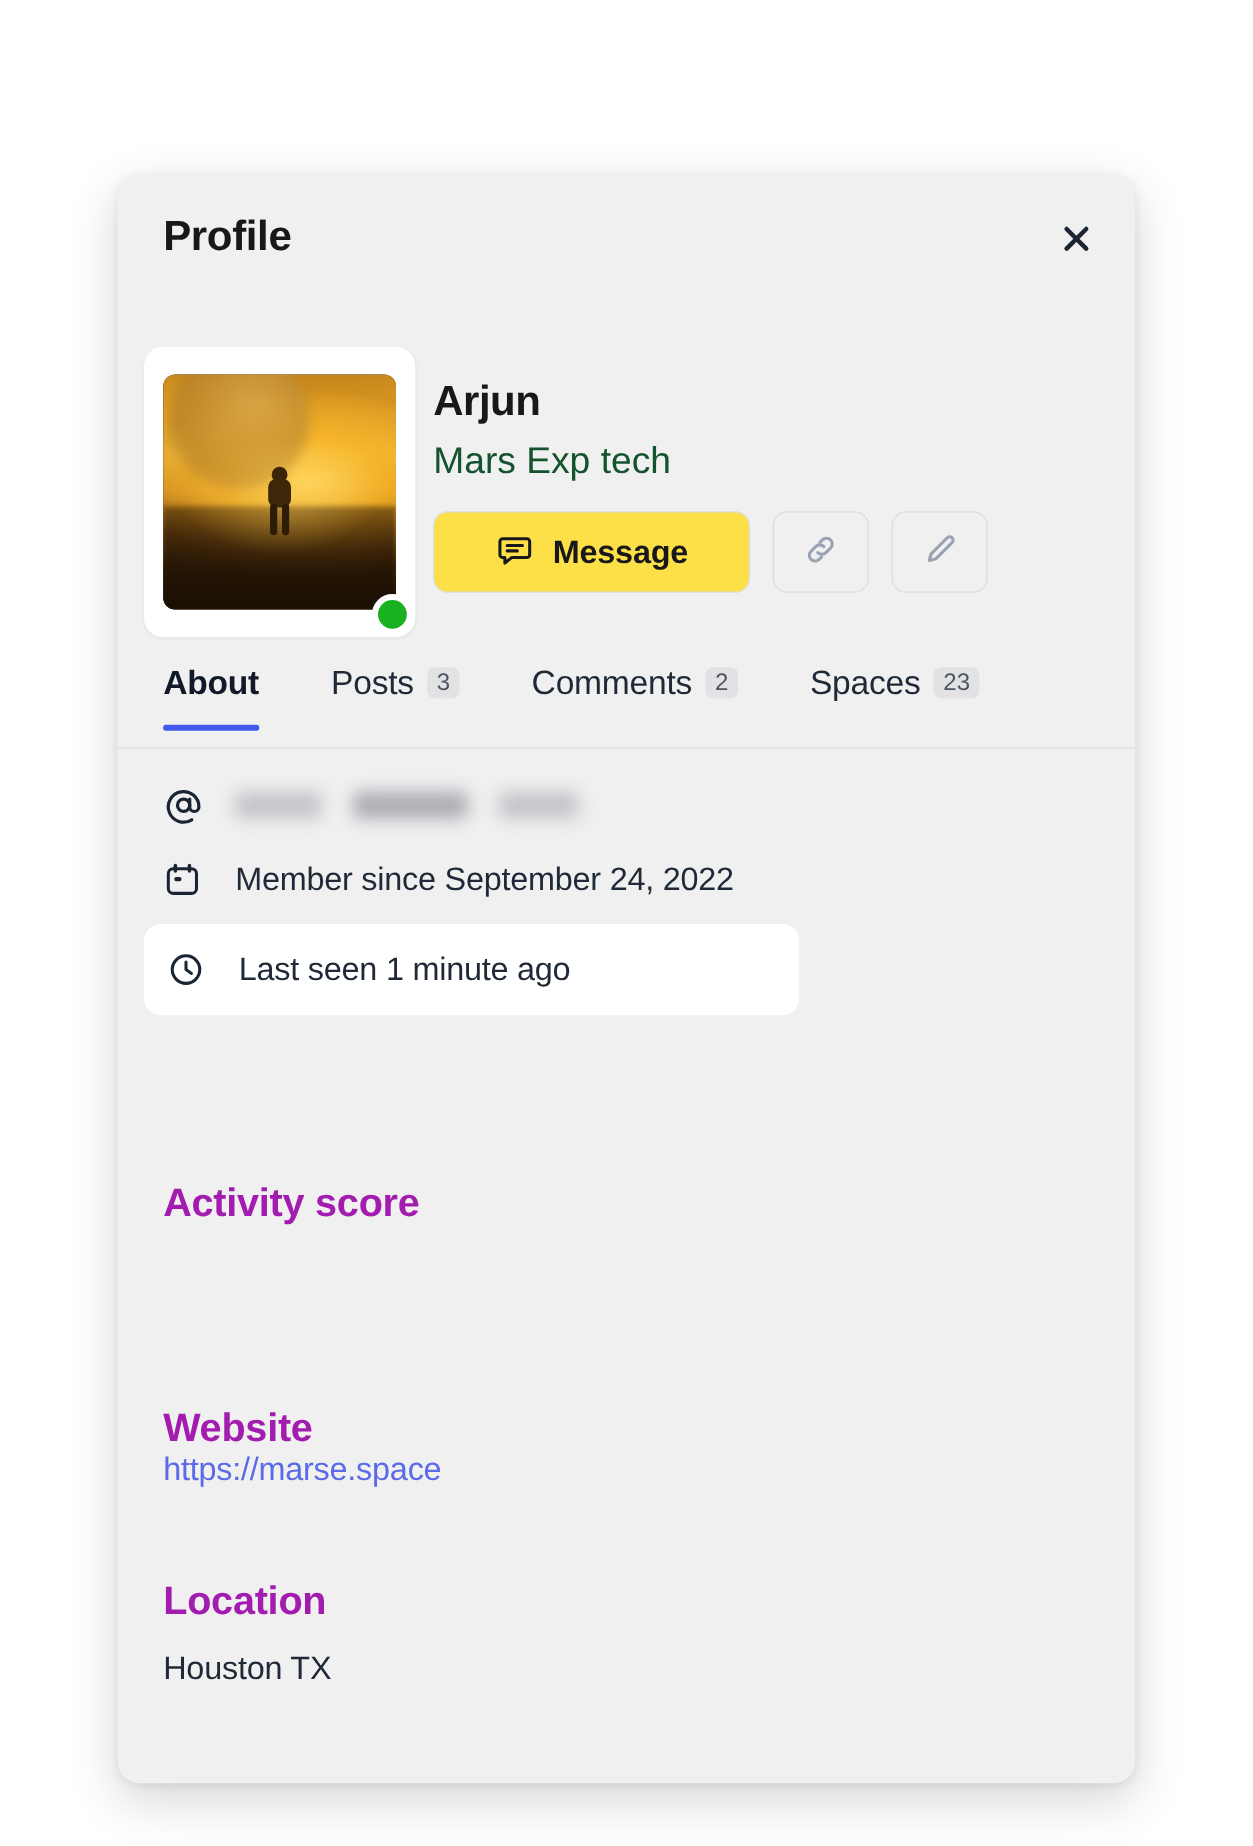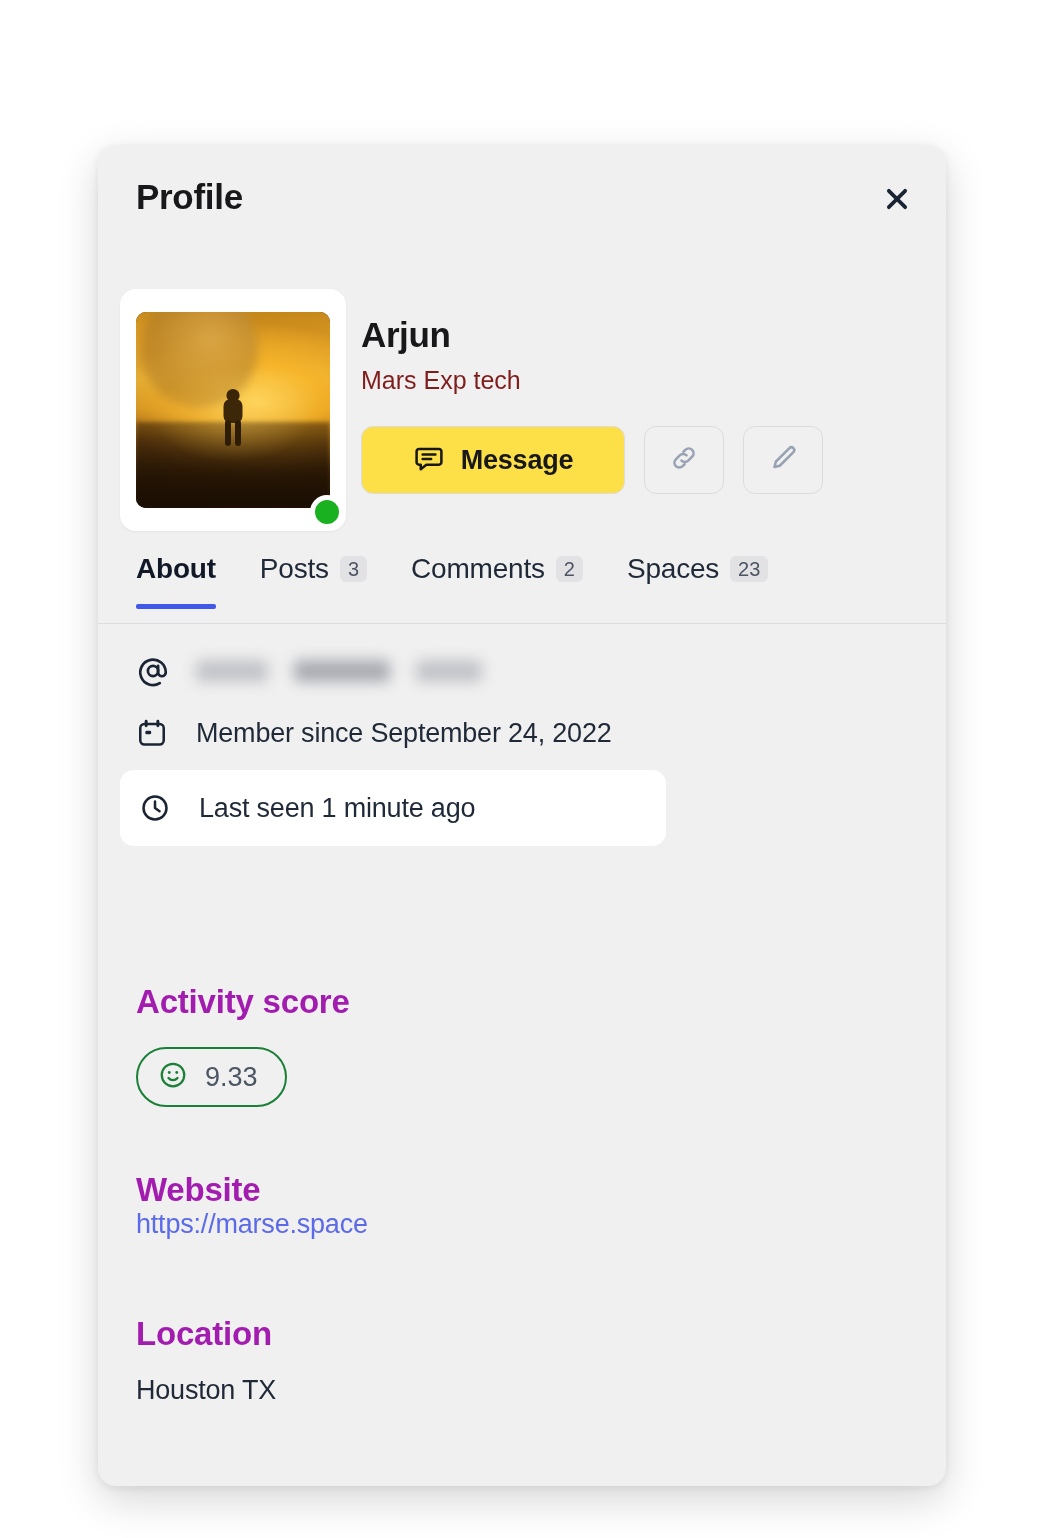--- a/index.html
+++ b/index.html
@@ -192,22 +192,22 @@
   }
   .display-name {
     font-size: 35px;
     font-weight: bold;
     color: #18181b;
     letter-spacing: -0.4px;
     line-height: 1.1;
   }
   .headline {
     margin-top: 11px;
-    font-size: 25px;
-    color: #7f1d1d;
+    font-size: 31px;
+    color: #14532d;
     line-height: 1.15;
   }
 
   .action-row {
     position: absolute;
     left: 241px;
     top: 137px;
     display: flex;
     align-items: center;
     gap: 19px;
@@ -247,21 +247,21 @@
 
   
   .tabs {
     position: absolute;
     left: 38px;
     top: 408px;
     width: 810px;
     height: 68px;
     display: flex;
     align-items: flex-start;
-    gap: 44px;
+    gap: 60px;
   }
   .tab {
     position: relative;
     display: flex;
     align-items: center;
     gap: 11px;
     padding-bottom: 24px;
     cursor: pointer;
   }
   .tab .tab-label {
@@ -523,31 +523,20 @@
             <circle cx="12" cy="12" r="8.6" stroke="#1a2433" stroke-width="1.9"></circle>
             <path d="M12 7.2V12l3.4 2.4" stroke="#1a2433" stroke-width="1.9" stroke-linecap="round" stroke-linejoin="round"></path>
           </svg>
         </span>
         <span class="m-text">Last seen 1 minute ago</span>
       </div>
     </div>
 
     <div class="section s-activity">
       <div class="section-title">Activity score</div>
-      <div class="score-pill">
-        <span>
-          <svg width="30" height="30" viewBox="0 0 24 24" fill="none">
-            <circle cx="12" cy="12" r="9" stroke="#1a7f37" stroke-width="1.8"></circle>
-            <circle cx="9" cy="10" r="1.15" fill="#1a7f37"></circle>
-            <circle cx="15" cy="10" r="1.15" fill="#1a7f37"></circle>
-            <path d="M8.4 14.4a4.6 4.6 0 0 0 7.2 0" stroke="#1a7f37" stroke-width="1.8" stroke-linecap="round"></path>
-          </svg>
-        </span>
-        <span class="score-value">9.33</span>
-      </div>
     </div>
 
     <div class="section s-website">
       <div class="section-title">Website</div>
       <a class="section-value link">https://marse.space</a>
     </div>
 
     <div class="section s-location">
       <div class="section-title">Location</div>
       <div class="section-value">Houston TX</div>

